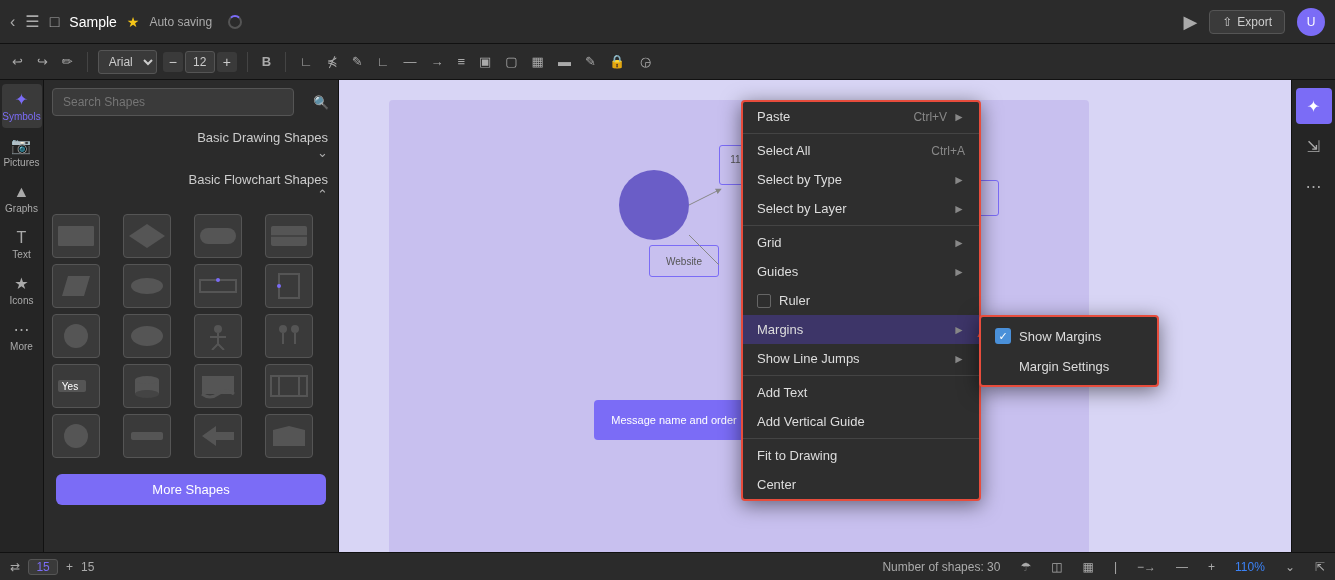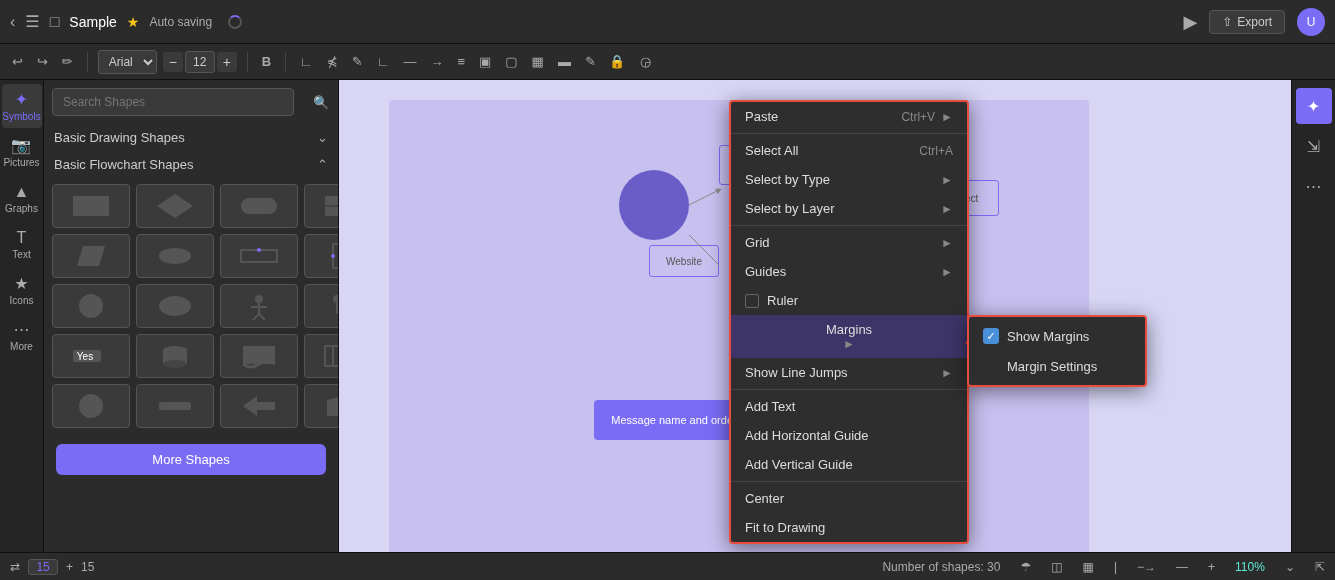--- a/index.html
+++ b/index.html
@@ -37,25 +37,25 @@
     .left-icons { width: 44px; background: #252525; display: flex; flex-direction: column; align-items: center; padding-top: 4px; gap: 2px; border-right: 1px solid #111; flex-shrink: 0; }
     .side-icon { width: 40px; height: 44px; display: flex; flex-direction: column; align-items: center; justify-content: center; cursor: pointer; border-radius: 4px; gap: 2px; font-size: 10px; color: #aaa; }
     .side-icon.active { background: #3a3a3a; color: #7b6cf6; }
     .side-icon-glyph { font-size: 16px; }
 
     
     .shapes-panel { width: 295px; background: #2b2b2b; border-right: 1px solid #111; display: flex; flex-direction: column; flex-shrink: 0; overflow-y: auto; }
     .search-bar { padding: 8px; display: flex; align-items: center; gap: 20px; }
     .search-input { flex: 1; background: #3a3a3a; border: 1px solid #555; border-radius: 4px; color: #ccc; padding: 5px 10px; font-size: 12px; height: 28px; }
     .search-icon { color: #aaa; cursor: pointer; }
-    .section-header { display: flex; align-items: flex-end; justify-content: space-between; padding: 6px 10px; cursor: pointer; }
+    .section-header { display: flex; align-items: flex-end; justify-content: space-between; padding: 6px 10px; cursor: pointer; flex-direction: column; }
     .section-header-text { color: #ccc; font-size: 13px; font-weight: 500; }
     .collapse-icon { color: #aaa; }
     .shapes-grid { display: grid; grid-template-columns: repeat(4, 1fr); gap: 6px; padding: 6px 8px; }
-    .shape-item { width: 78px; height: 44px; background: #3a3a3a; border-radius: 4px; display: flex; align-items: center; justify-content: center; cursor: pointer; border: 1px solid #555; }
+    .shape-item { width: 48px; height: 44px; background: #3a3a3a; border-radius: 4px; display: flex; align-items: center; justify-content: center; cursor: pointer; border: 1px solid #555; }
     .shape-item svg { width: 40px; height: 28px; }
     .more-shapes-btn { margin: 10px 12px; background: #7b6cf6; color: #fff; border: none; border-radius: 6px; padding: 8px; cursor: pointer; font-size: 13px; width: calc(100% - 24px); }
 
     
     .canvas-area { flex: 1; background: #1a1a2e; position: relative; overflow: hidden; }
     .canvas-bg { width: 100%; height: 100%; background: #d8d5f5; position: relative; overflow: hidden; }
 
     
     .diagram { position: absolute; top: 0; left: 0; width: 100%; height: 100%; }
     .diag-node { position: absolute; font-size: 11px; }
@@ -64,27 +64,27 @@
     .diag-outline-rect { background: transparent; border: 1.5px solid #7b6cf6; color: #555; border-radius: 3px; display: flex; align-items: center; justify-content: center; text-align: center; padding: 4px; }
 
     
     .right-sidebar { width: 44px; background: #252525; display: flex; flex-direction: column; align-items: center; padding-top: 8px; gap: 4px; border-left: 1px solid #111; flex-shrink: 0; }
     .rs-btn { width: 36px; height: 36px; display: flex; align-items: center; justify-content: center; cursor: pointer; border-radius: 4px; color: #aaa; font-size: 16px; }
     .rs-btn.active { background: #7b6cf6; color: #fff; }
 
     
     .bottom-bar { height: 28px; background: #2b2b2b; display: flex; align-items: center; padding: 0 10px; gap: 8px; border-top: 1px solid #111; flex-shrink: 0; font-size: 12px; color: #aaa; }
     .bottom-bar-right { margin-left: auto; display: flex; align-items: center; gap: 20px; }
-    .zoom-level { color: #5eead4; }
+    .zoom-level { color: #3b82f6; }
     .page-num-input { width: 30px; background: #3a3a3a; border: 1px solid #555; color: #7b6cf6; text-align: center; border-radius: 3px; font-size: 12px; }
 
     
-    .context-menu { position: absolute; top: 20px; left: 390px; background: #2e2e2e; border: 2px solid #e74c3c; border-radius: 4px; min-width: 240px; z-index: 100; box-shadow: 0 4px 20px rgba(0,0,0,0.5); }
+    .context-menu { position: absolute; top: 20px; left: 402px; background: #2e2e2e; border: 2px solid #e74c3c; border-radius: 4px; min-width: 240px; z-index: 100; box-shadow: 0 4px 20px rgba(0,0,0,0.5); }
     .ctx-item { display: flex; align-items: center; justify-content: space-between; padding: 7px 14px; cursor: pointer; color: #ddd; font-size: 13px; }
-    .ctx-item.highlighted { background: #3d3568; flex-direction: column; }
+    .ctx-item.highlighted { background: #3d3568; }
     .ctx-item-left { display: flex; align-items: center; gap: 8px; text-align: right; }
     .ctx-checkbox { width: 14px; height: 14px; background: transparent; border: 1px solid #666; border-radius: 2px; }
     .ctx-shortcut { color: #888; font-size: 12px; }
     .ctx-arrow { color: #888; font-size: 12px; }
     .ctx-divider { height: 1px; background: #444; margin: 2px 0; }
     .ctx-submenu { position: absolute; left: 100%; top: 0; background: #2e2e2e; border: 2px solid #e74c3c; border-radius: 4px; min-width: 180px; padding: 4px 0; z-index: 101; box-shadow: 0 4px 20px rgba(0,0,0,0.5); }
     .ctx-sub-item { display: flex; align-items: center; padding: 7px 14px; cursor: pointer; color: #ddd; font-size: 13px; gap: 8px; }
     .ctx-check-blue { width: 16px; height: 16px; background: #4a90d9; border-radius: 3px; display: flex; align-items: center; justify-content: center; color: #fff; font-size: 11px; flex-shrink: 0; }
     .ctx-empty-check { width: 16px; height: 16px; flex-shrink: 0; }
     .margins-row { position: relative; }
@@ -415,31 +415,28 @@
         </div>
         <div class="ctx-item">
           <span>Show Line Jumps</span>
           <span class="ctx-arrow">►</span>
         </div>
         <div class="ctx-divider"></div>
         <div class="ctx-item">
           <span>Add Text</span>
         </div>
         <div class="ctx-item">
-          <span>Add Horizontal Guide</span>
-        </div>
-        <div class="ctx-item">
           <span>Add Vertical Guide</span>
         </div>
         <div class="ctx-divider"></div>
         <div class="ctx-item">
+          <span>Fit to Drawing</span>
+        </div>
+        <div class="ctx-item">
           <span>Center</span>
-        </div>
-        <div class="ctx-item">
-          <span>Fit to Drawing</span>
         </div>
 
       </div>
     </div>
   </div>
 
   <div class="right-sidebar">
     <div class="rs-btn active">✦</div>
     <div class="rs-btn">⇲</div>
     <div class="rs-btn">⋯</div>

